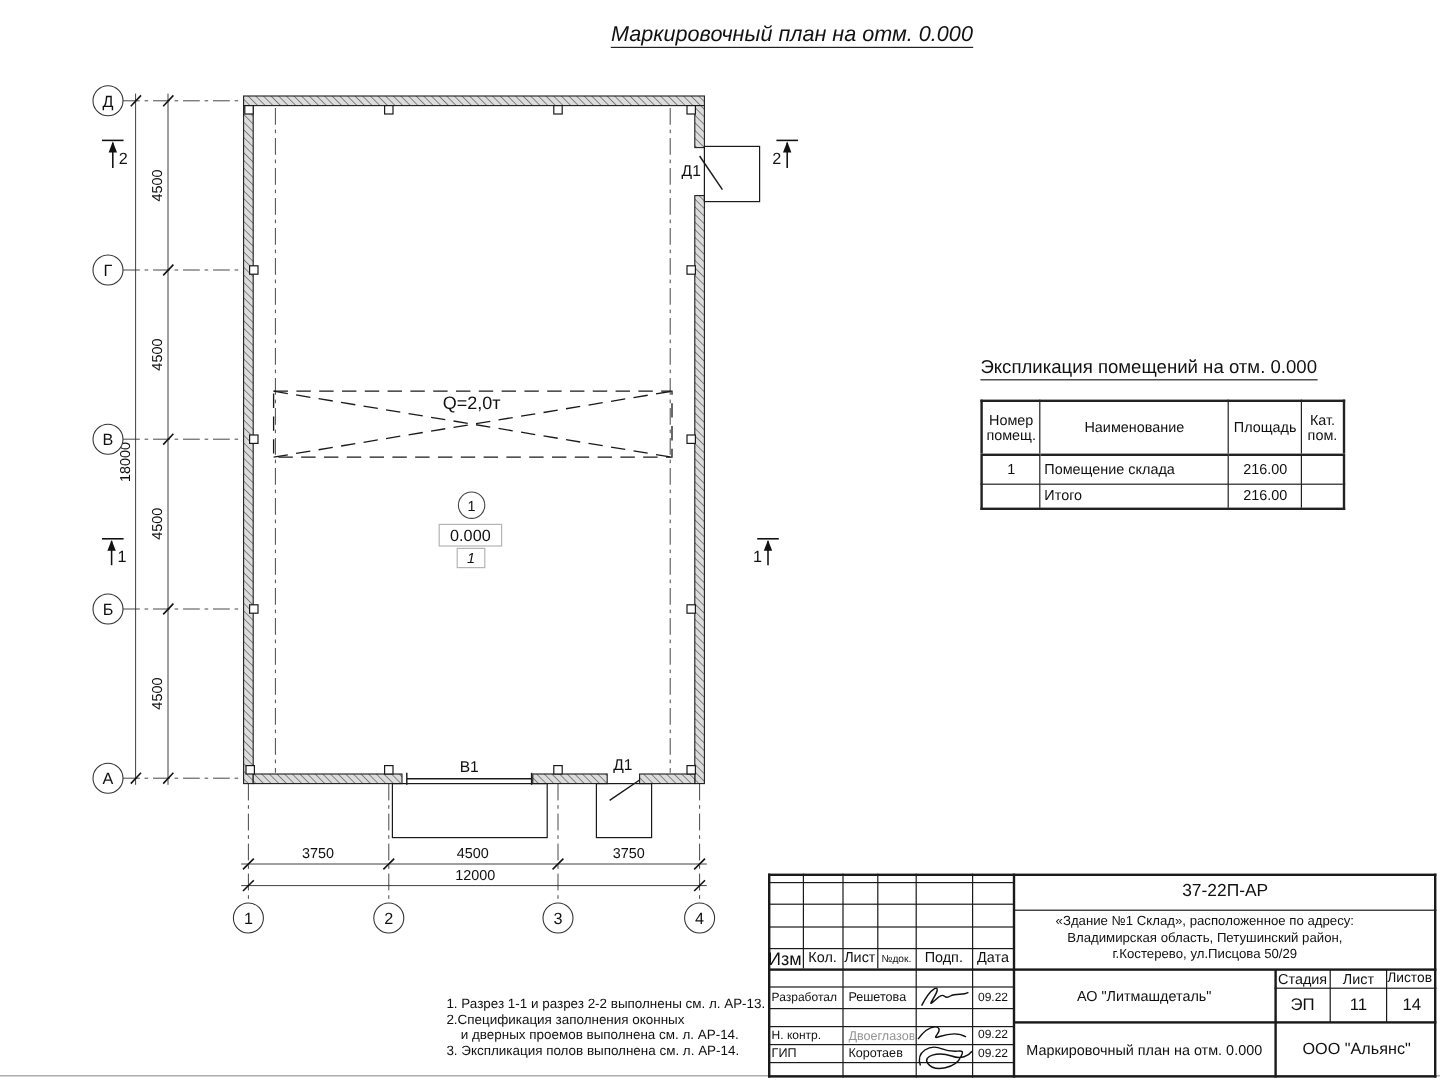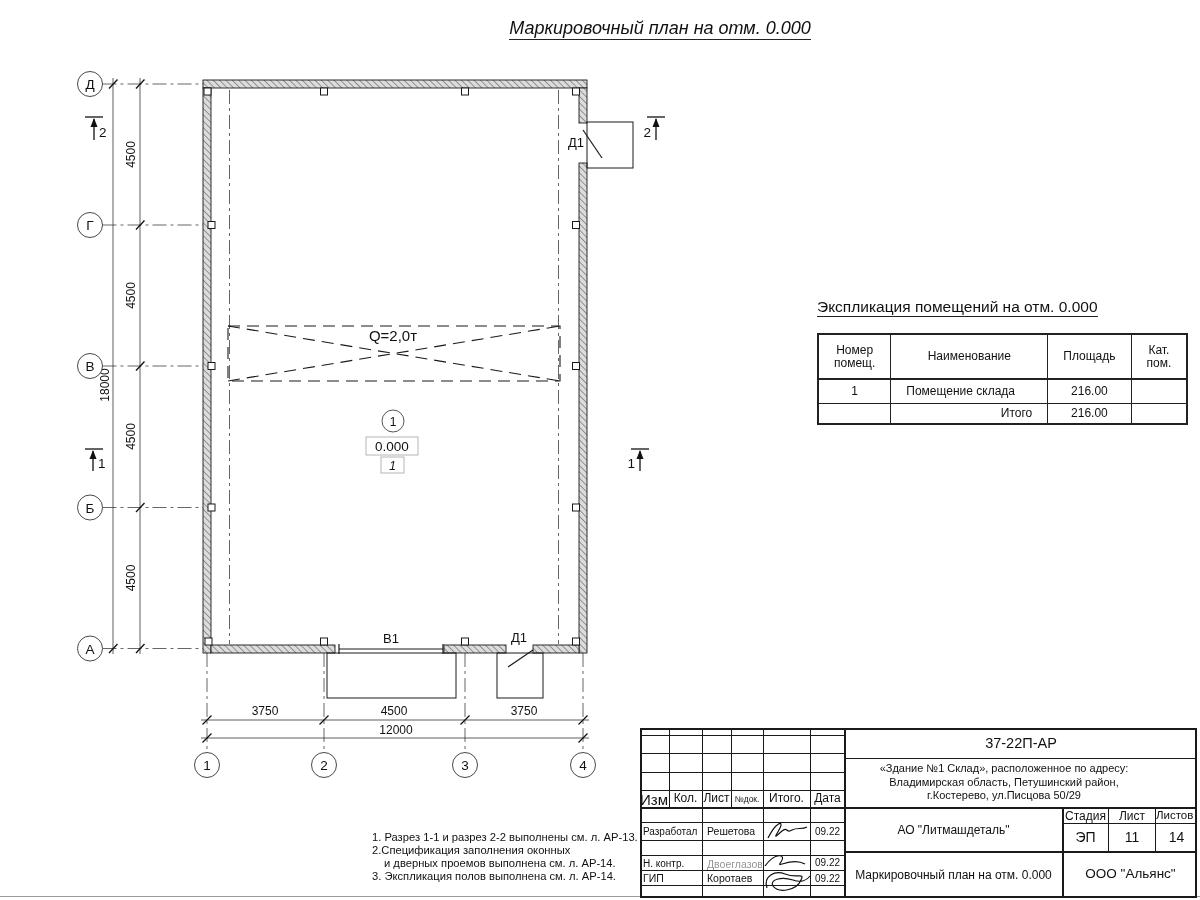--- a/index.html
+++ b/index.html
@@ -7,21 +7,21 @@
   .abs{position:absolute;}
   .line{position:absolute;background:#1a1a1a;}
   svg text{font-family:"Liberation Sans",sans-serif;fill:#111;}
   
   .main-title{left:470px;top:18px;width:380px;text-align:center;font-size:18px;font-style:italic;}
   .main-title span{border-bottom:1.5px solid #222;padding-bottom:1px;}
   
   .expl-title{left:817px;top:298px;font-size:15.5px;}
   .expl-title span{border-bottom:1.5px solid #222;padding-bottom:1px;}
   table.expl{position:absolute;left:817px;top:333px;border-collapse:collapse;table-layout:fixed;font-size:12px;}
-  table.expl th,table.expl td{border:1px solid #222;padding:0 15px;overflow:hidden;margin-top:46px;}
+  table.expl th,table.expl td{border:1px solid #222;padding:0 3px;overflow:hidden;margin-top:46px;}
   table.expl{border:2px solid #222;}
   table.expl thead th{border-bottom:2px solid #222;font-weight:normal;font-size:12px;line-height:13px;}
   
   .notes{left:372px;top:831px;font-size:11.2px;line-height:13px;white-space:nowrap;}
   
   .tb{left:640px;top:728px;width:557px;height:170px;}
   .tb .cellt{position:absolute;overflow:hidden;white-space:nowrap;}
   .frame-bottom{left:0;top:896px;width:1200px;height:1px;background:#9a9a9a;}
   .gray-name{color:#949494;}
 </style>
@@ -219,21 +219,21 @@
   </thead>
   <tbody>
     <tr style="height:24px">
       <td style="text-align:center">1</td>
       <td>Помещение склада</td>
       <td style="text-align:center">216.00</td>
       <td></td>
     </tr>
     <tr style="height:21px">
       <td></td>
-      <td style="text-align:right">Итого</td>
+      <td style="">Итого</td>
       <td style="text-align:center">216.00</td>
       <td></td>
     </tr>
   </tbody>
 </table>
 
 <div class="abs notes">
   <div>1. Разрез 1-1 и разрез 2-2 выполнены см. л. АР-13.</div>
   <div>2.Спецификация заполнения оконных</div>
   <div style="padding-left:12px">и дверных проемов выполнена см. л. АР-14.</div>
@@ -272,21 +272,21 @@
   <div class="line" style="left:422px;top:95px;width:135px;height:1px"></div>
   <div class="line" style="left:205px;top:123px;width:352px;height:2px"></div>
   <div class="line" style="left:422px;top:80px;width:2px;height:90px"></div>
   <div class="line" style="left:468px;top:80px;width:1px;height:44px"></div>
   <div class="line" style="left:515px;top:80px;width:1px;height:44px"></div>
 
   <div class="cellt" style="left:0;top:63px;width:29px;text-align:center;font-size:15px">Изм.</div>
   <div class="cellt" style="left:29px;top:63px;width:33px;text-align:center;font-size:12px">Кол.</div>
   <div class="cellt" style="left:62px;top:63px;width:29px;text-align:center;font-size:12px">Лист</div>
   <div class="cellt" style="left:91px;top:66px;width:32px;text-align:center;font-size:8.5px">№док.</div>
-  <div class="cellt" style="left:123px;top:63px;width:47px;text-align:center;font-size:12px">Итого.</div>
+  <div class="cellt" style="left:123px;top:63px;width:47px;text-align:center;font-size:12px">Подп.</div>
   <div class="cellt" style="left:170px;top:63px;width:35px;text-align:center;font-size:12px">Дата</div>
 
   <div class="cellt" style="left:3px;top:98px;width:59px;font-size:10px">Разработал</div>
   <div class="cellt" style="left:67px;top:97px;width:55px;font-size:10.5px">Решетова</div>
   <div class="cellt" style="left:170px;top:98px;width:35px;text-align:center;font-size:10px">09.22</div>
   <div class="cellt" style="left:3px;top:130px;width:59px;font-size:10px">Н. контр.</div>
   <div class="cellt gray-name" style="left:67px;top:130px;width:55px;font-size:10.5px">Двоеглазов</div>
   <div class="cellt" style="left:170px;top:129px;width:35px;text-align:center;font-size:10px">09.22</div>
   <div class="cellt" style="left:3px;top:144px;width:59px;font-size:10.5px">ГИП</div>
   <div class="cellt" style="left:67px;top:144px;width:55px;font-size:10.5px">Коротаев</div>

